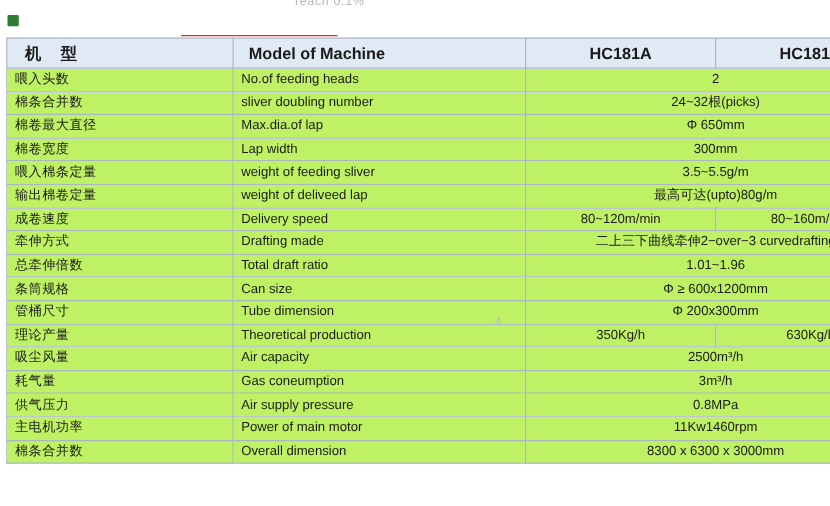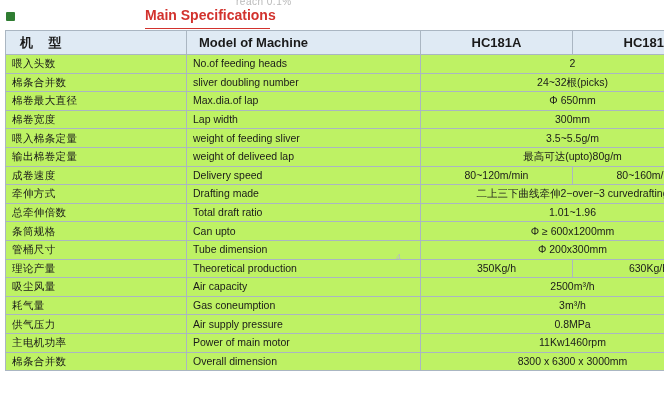--- a/index.html
+++ b/index.html
@@ -102,21 +102,20 @@
 </style>
 </head>
 <body>
 
 <div class="page">
 
   <div class="ghost-top">reach  0.1%</div>
 
   <div class="header">
     <div class="hdr-bullet"></div>
-    <div class="hdr-en">Main Specifications</div>
     <div class="hdr-rule"></div>
   </div>
 
   <table class="tbl">
     <tbody id="tbody">
       <tr class="row-head">
         <td class="c-cn">机  型</td>
         <td class="c-en">Model of Machine</td>
         <td class="c-a">HC181A</td>
         <td class="c-d">HC181D</td>
@@ -162,21 +161,21 @@
           <td class="c-en en-cell">Drafting made</td>
           <td class="span" colspan="2">二上三下曲线牵伸2−over−3 curvedrafting</td>
         </tr>
         <tr class="plain">
           <td class="c-cn cn-cell">总牵伸倍数</td>
           <td class="c-en en-cell">Total draft ratio</td>
           <td class="span" colspan="2">1.01~1.96</td>
         </tr>
         <tr class="alt">
           <td class="c-cn cn-cell">条筒规格</td>
-          <td class="c-en en-cell">Can upto</td>
+          <td class="c-en en-cell">Can size</td>
           <td class="span" colspan="2">Φ ≥ 600x1200mm</td>
         </tr>
         <tr class="plain">
           <td class="c-cn cn-cell">管桶尺寸</td>
           <td class="c-en en-cell">Tube dimension</td>
           <td class="span" colspan="2">Φ 200x300mm</td>
         </tr>
         <tr class="alt">
           <td class="c-cn cn-cell">理论产量</td>
           <td class="c-en en-cell">Theoretical production</td>

